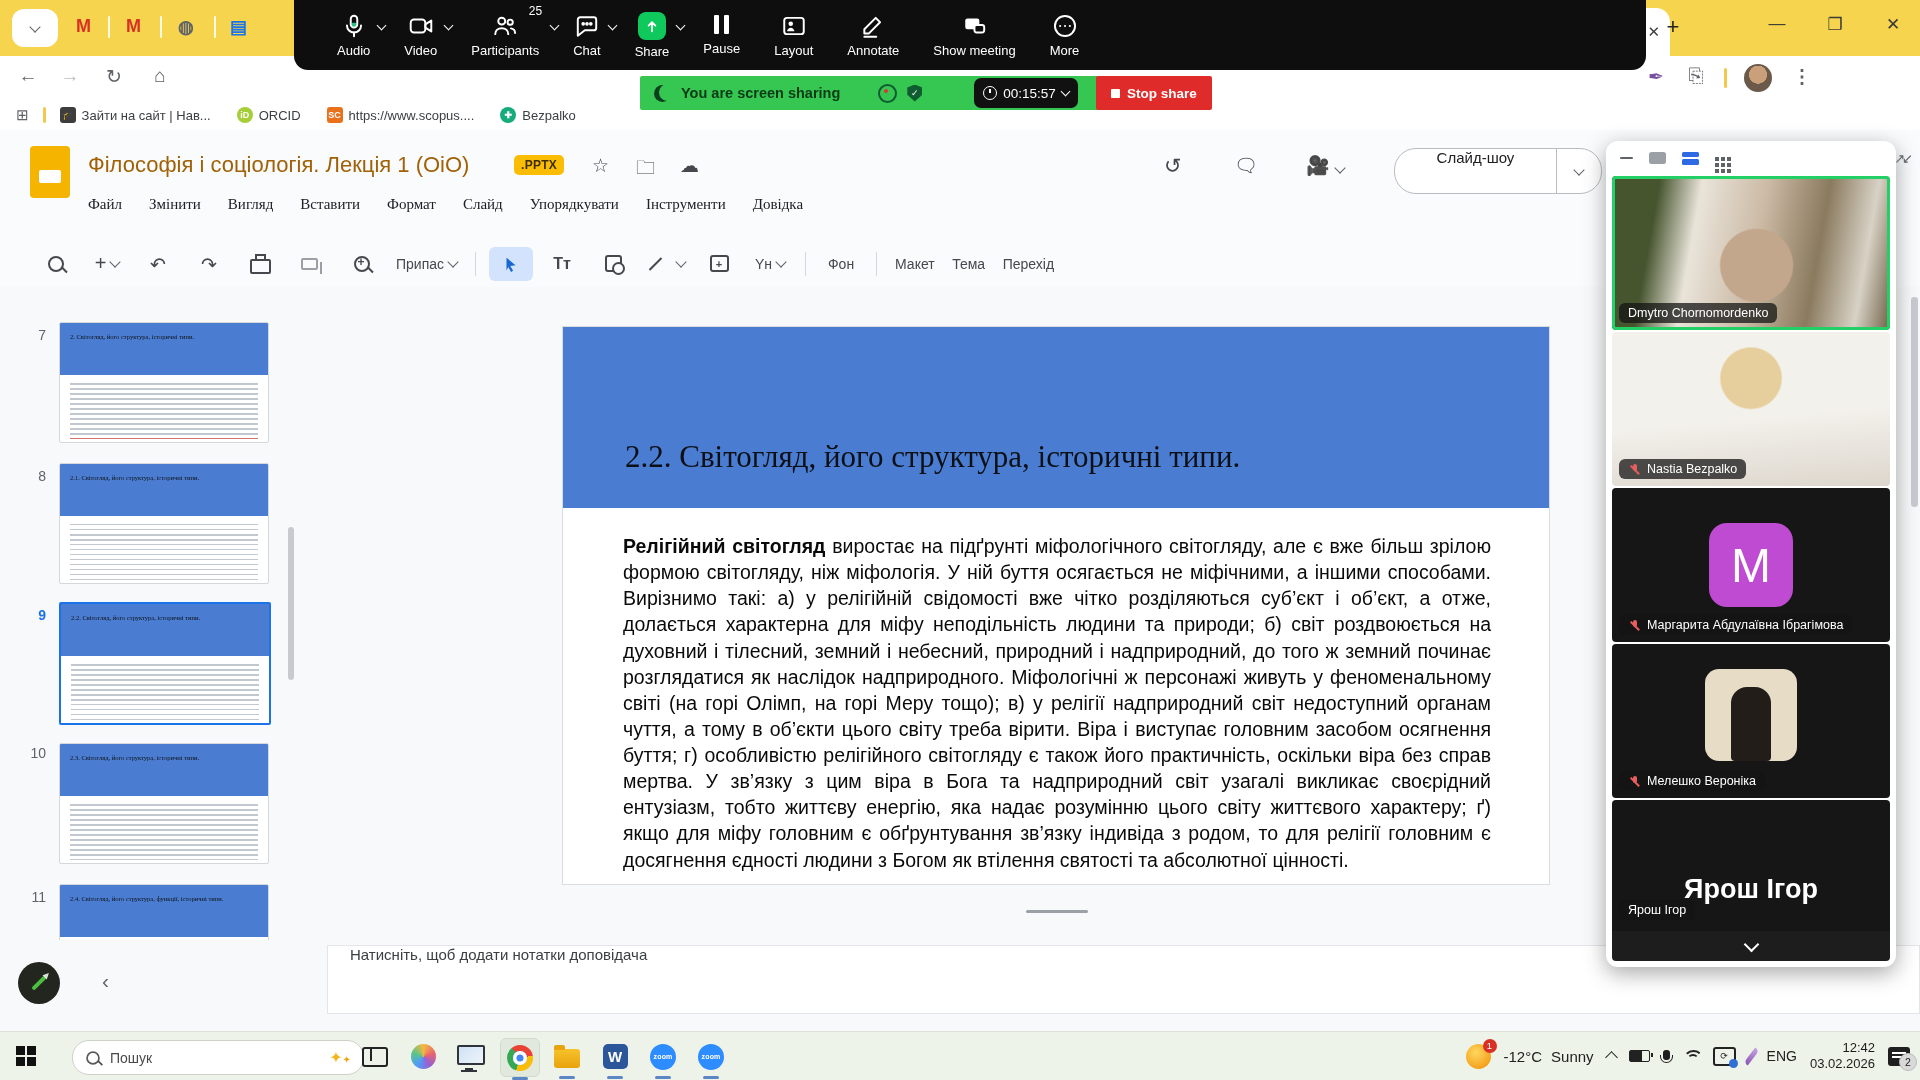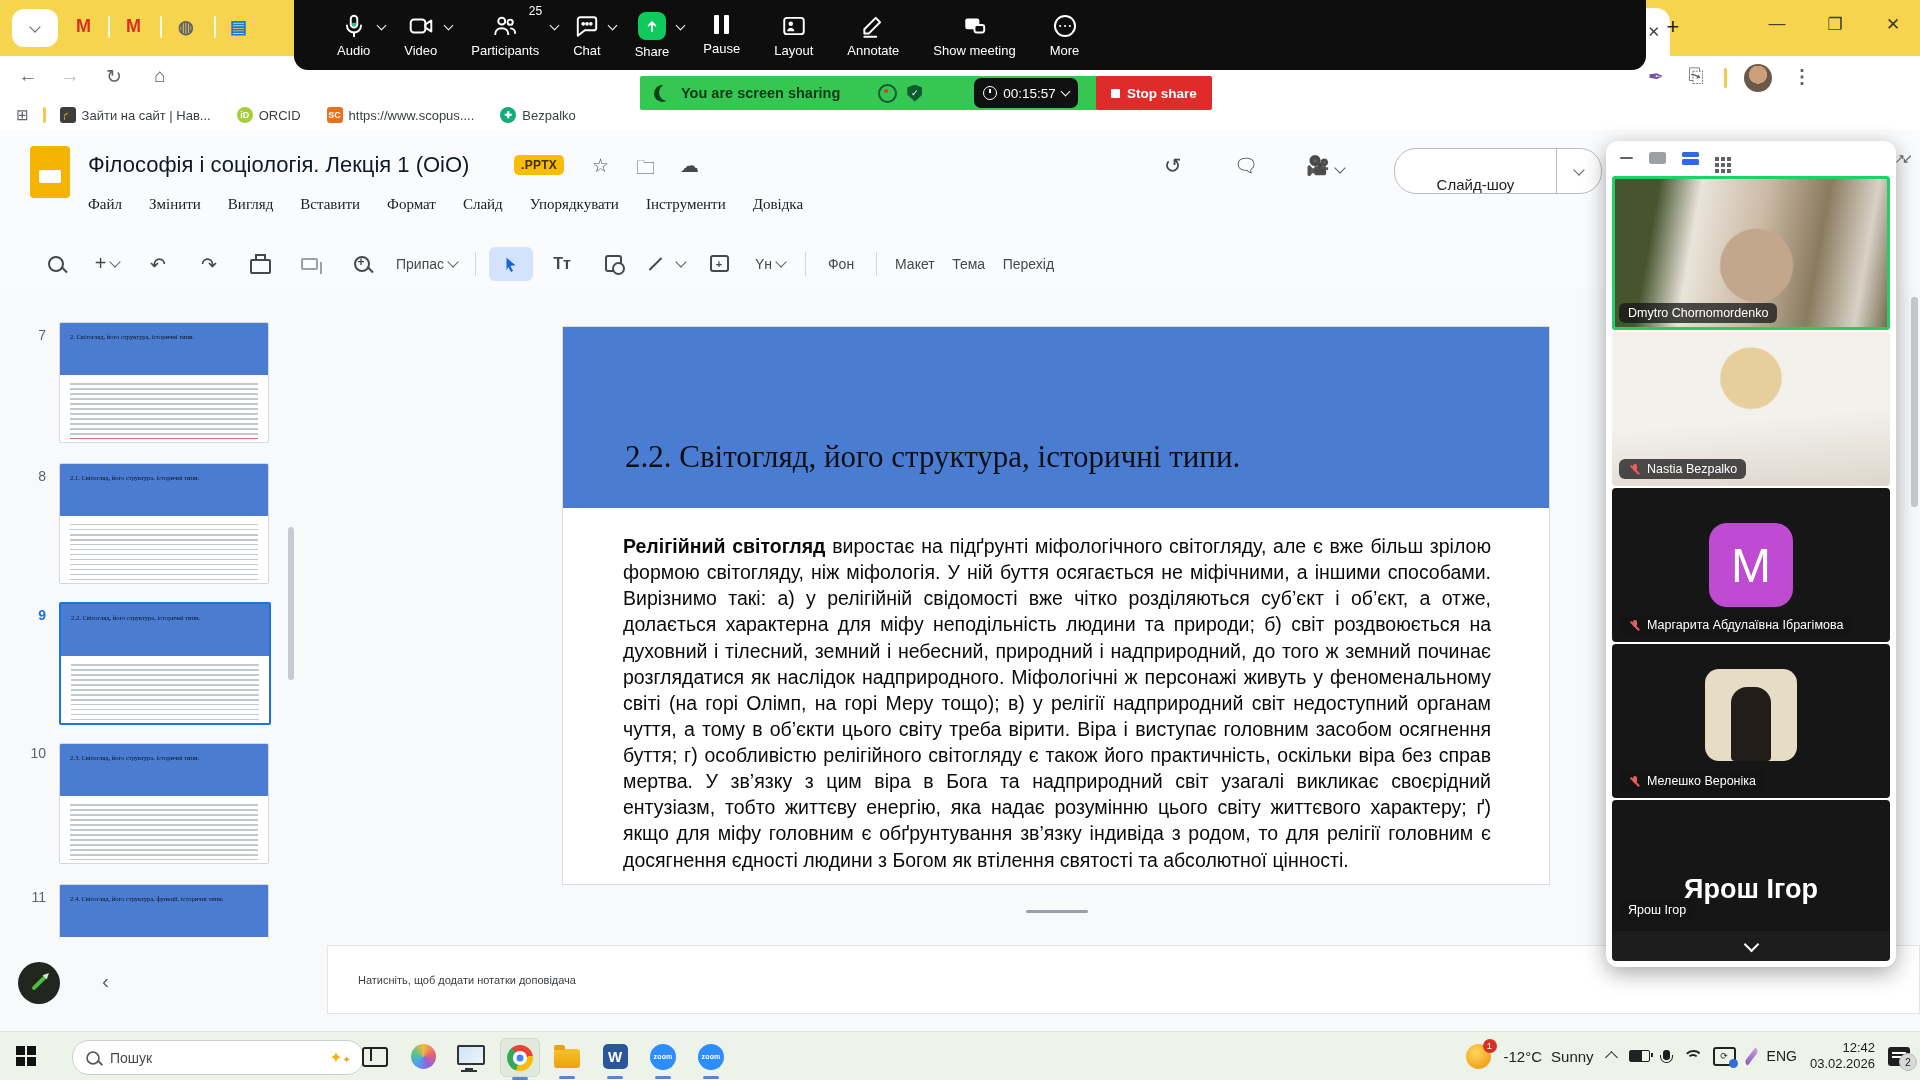--- a/index.html
+++ b/index.html
@@ -53,28 +53,28 @@
              color:#fff;display:flex;align-items:center;justify-content:center;gap:6px;font-size:13.5px;}
   .clk{width:12px;height:12px;border:1.8px solid #fff;border-radius:50%;position:relative;}
   .clk::after{content:"";position:absolute;left:4.5px;top:2px;width:1.8px;height:4px;background:#fff;}
   .stopbtn{position:absolute;left:1096px;top:76px;width:116px;height:34px;background:#e02b2b;border-radius:2px;z-index:42;
            color:#fff;font-weight:bold;font-size:13.5px;display:flex;align-items:center;justify-content:center;gap:7px;}
   .stopbtn i{width:9px;height:9px;background:#fff;border-radius:1px;display:inline-block;}
   
   .gs-header{position:absolute;left:0;top:130px;right:0;height:157px;background:#f9fbfd;border-bottom:1px solid #dadce0;}
   .gs-logo{position:absolute;left:30px;top:16px;width:40px;height:52px;background:#f4b400;border-radius:4px;}
   .gs-logo::after{content:"";position:absolute;left:9px;top:24px;width:22px;height:13px;background:#fff;border-radius:2px;}
-  .gs-title{position:absolute;left:88px;top:22px;font-size:22px;color:#0f172a;}
+  .gs-title{position:absolute;left:88px;top:22px;font-size:22px;color:#a16207;}
   .pptx{position:absolute;top:25px;background:#fbbc04;color:#3c2e00;font-size:12px;font-weight:bold;
         padding:3px 7px;border-radius:5px;letter-spacing:.3px;}
   .gs-hdr-ic{position:absolute;top:24px;font-size:19px;color:#45484d;}
   .gs-menus{position:absolute;left:88px;top:66px;display:flex;gap:27px;font-size:15px;color:#202124;}
   .gs-menus span{cursor:pointer;font-family:Liberation Serif, serif;}
   .present{position:absolute;left:1394px;top:18px;width:206px;height:44px;border:1px solid #b9bcc0;border-radius:22px;
-           background:#fff;display:flex;align-items:flex-end;}
+           background:#fff;display:flex;align-items:flex-start;}
   .present .lbl{flex:1;text-align:center;font-size:15px;color:#202124;}
   .present .dd{width:44px;height:100%;border-left:1px solid #b9bcc0;display:flex;align-items:center;justify-content:center;}
   .gchev{width:7px;height:7px;border-right:1.7px solid #5f6368;border-bottom:1.7px solid #5f6368;
          transform:rotate(45deg);display:inline-block;margin-top:-3px;}
   .gs-toolbar{position:absolute;left:0;top:110px;right:0;height:47px;display:flex;align-items:center;
               padding-left:34px;gap:7px;color:#45484d;}
   .tbtn{height:34px;min-width:34px;border-radius:6px;display:flex;align-items:center;justify-content:center;
         gap:5px;padding:0 5px;font-size:14px;position:relative;}
   .tbtn.sel{background:#d3e3fd;}
   .tsep{width:1px;height:24px;background:#d4d7dc;margin:0 6px;}
@@ -105,21 +105,21 @@
   .fs-scroll{position:absolute;left:288px;top:240px;width:6px;height:153px;background:#c7cbd1;border-radius:3px;}
   .canvas{position:absolute;left:563px;top:40px;width:986px;height:557px;background:#fff;
           box-shadow:0 0 0 1px #d9dce1;}
   .band-main{position:absolute;left:0;top:0;width:100%;height:181px;background:#4a7dd2;}
   .slide-title{position:absolute;left:62px;top:112px;font-family:"Liberation Serif",serif;font-size:31px;color:#0c0f14;}
   .slide-body{position:absolute;left:60px;right:58px;top:206px;font-size:19.5px;line-height:1.34;
               text-align:justify;color:#0a0a0a;}
   .slide-body b{font-weight:bold;}
   .notes-handle{position:absolute;left:1026px;top:623px;width:62px;height:3px;background:#9aa0a6;border-radius:2px;}
   .notesbar{position:absolute;left:327px;top:658px;right:0;height:67px;background:#fff;border:1px solid #e3e5e8;
-            display:flex;align-items:center;padding-left:30px;font-size:11px;color:#3c4043;}
+            display:flex;padding-left:22px;font-size:15px;color:#3c4043;}
   .pencilfab{position:absolute;left:18px;top:675px;width:42px;height:42px;border-radius:50%;background:#23251f;
              display:flex;align-items:center;justify-content:center;}
   .pencilfab i{width:18px;height:4px;background:#4cbf3f;border-radius:2px;transform:rotate(-45deg);display:block;position:relative;}
   .pencilfab i::after{content:"";position:absolute;right:-5px;top:-1px;border-left:6px solid #d8e6d4;
                       border-top:3px solid transparent;border-bottom:3px solid transparent;}
   .collapse{position:absolute;left:102px;top:682px;font-size:21px;color:#5f6368;}
   .page-scroll{position:absolute;right:2px;top:10px;width:7px;height:210px;background:#c7cbd1;border-radius:3px;}
   
   .zpanel{position:absolute;left:1606px;top:141px;width:290px;height:826px;background:#fff;border-radius:12px;
           box-shadow:0 6px 22px rgba(0,0,0,.35);z-index:45;}

